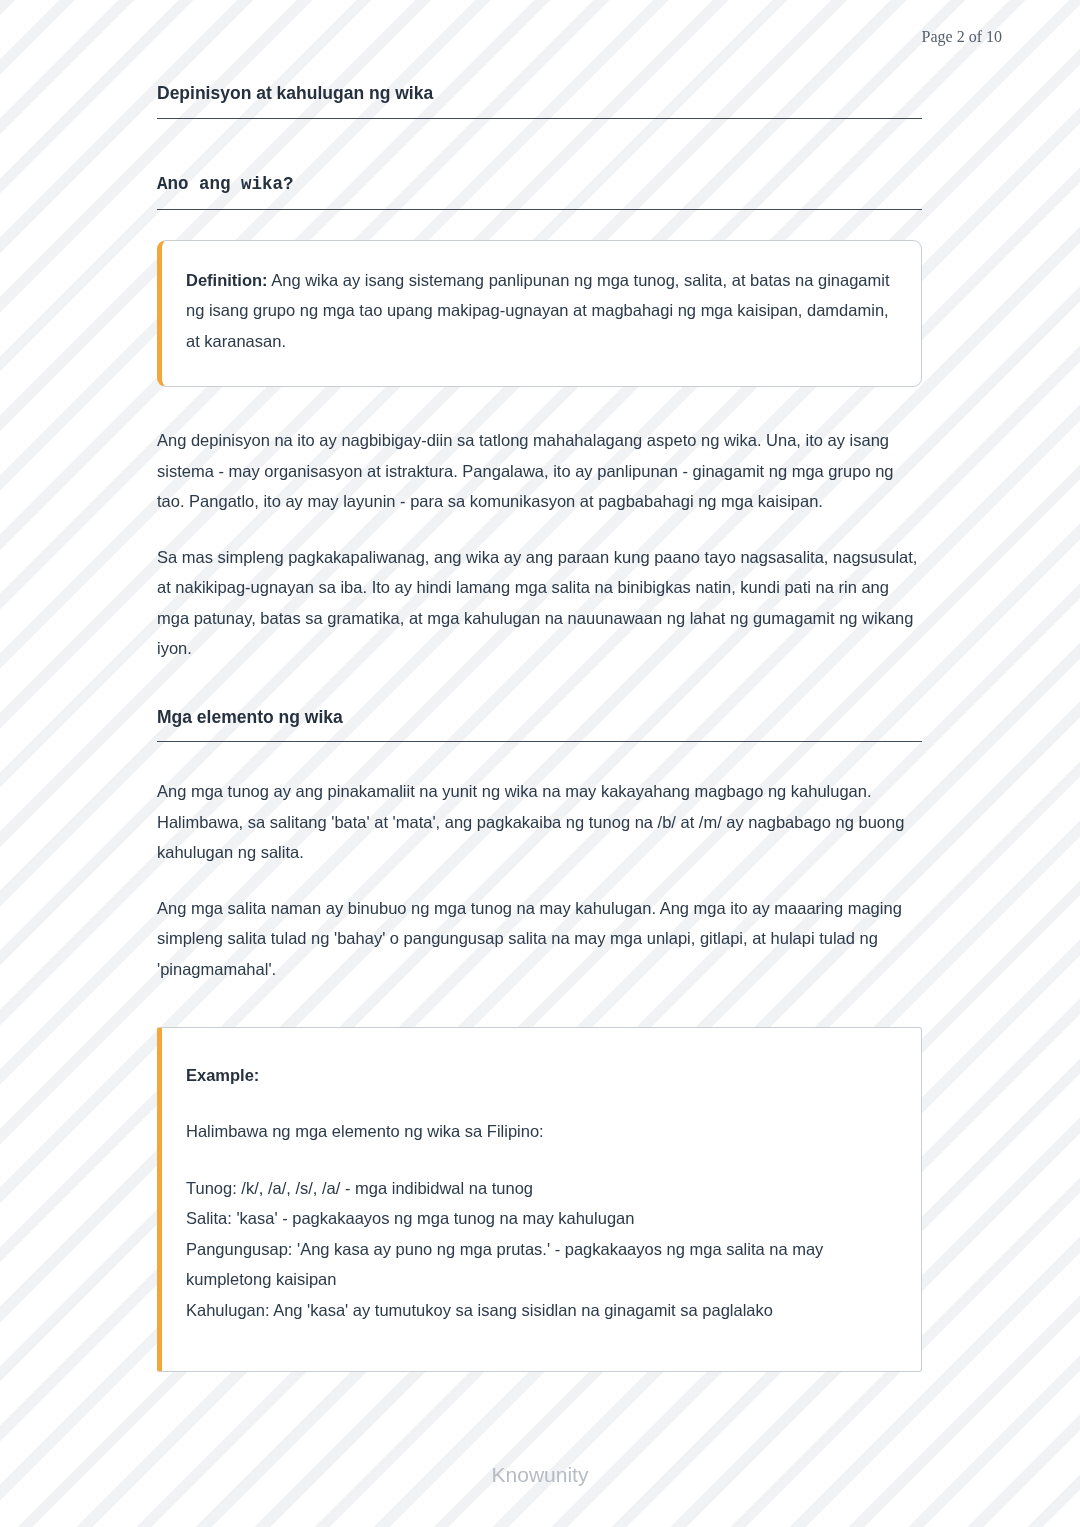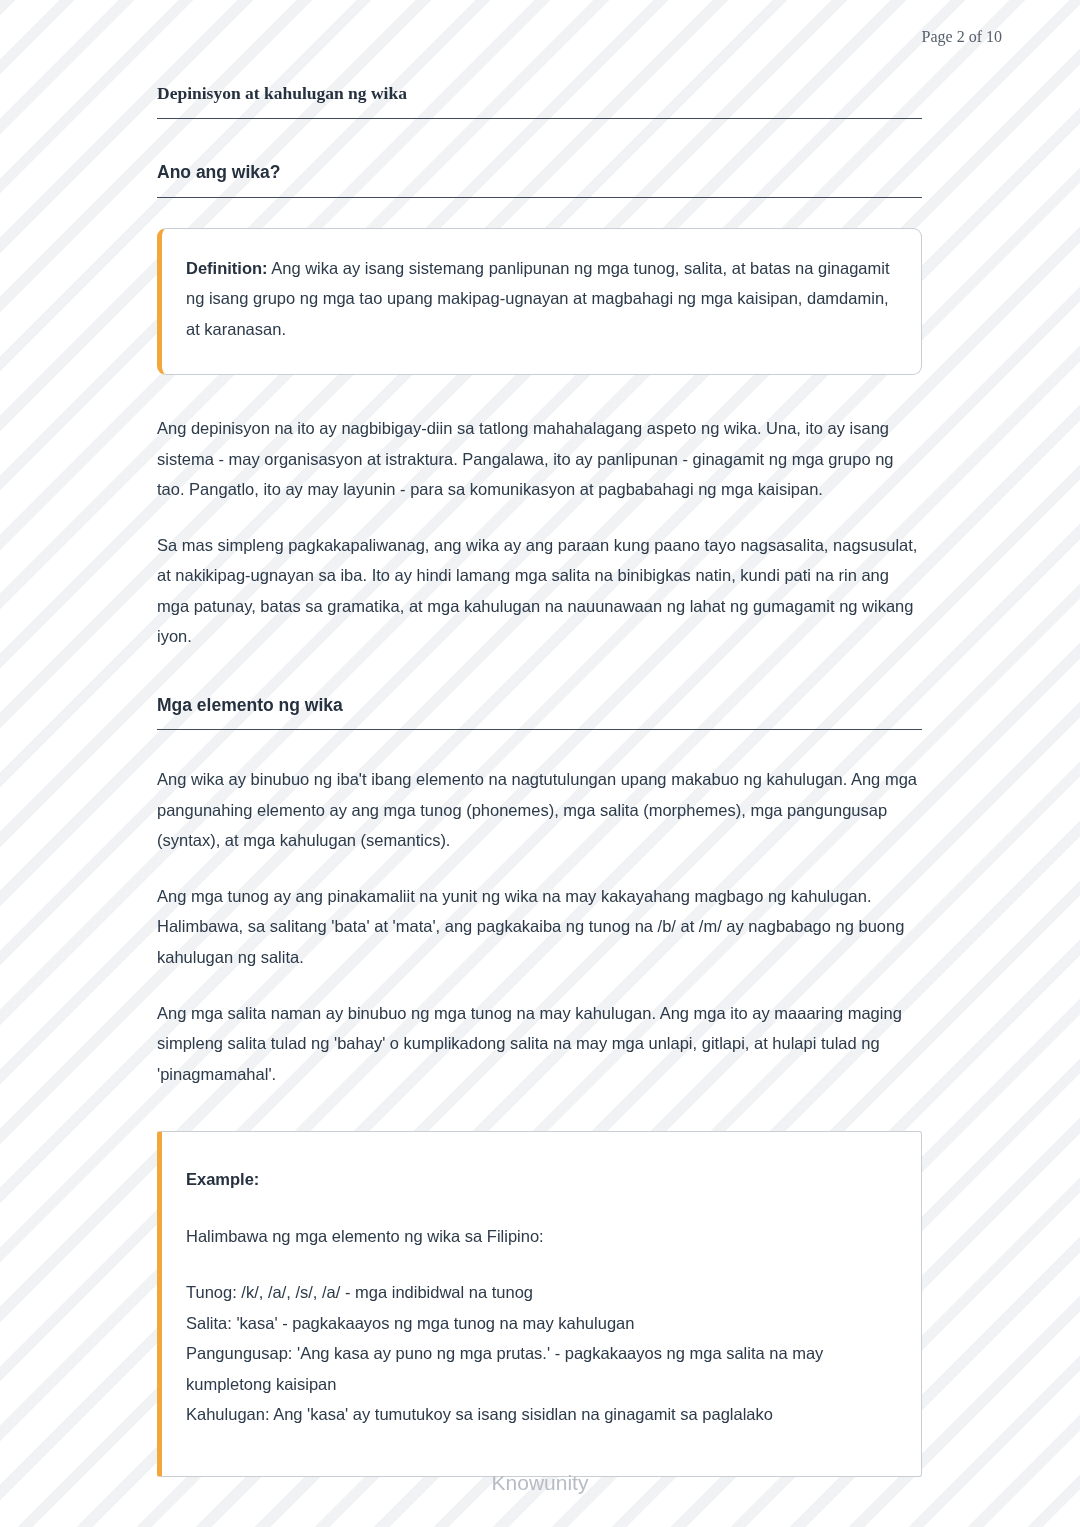--- a/index.html
+++ b/index.html
@@ -39,22 +39,22 @@
 
   .section-heading {
     font-size: 17.5px;
     font-weight: bold;
     color: #26313f;
     line-height: 1.3;
     padding-bottom: 13px;
     border-bottom: 1.5px solid #414b59;
     margin: 0;
   }
-  .section-heading.h1 { margin-bottom: 42px; font-family: Liberation Serif, serif; }
-  .section-heading.h2 { margin-bottom: 30px; }
+  .section-heading.h1 { margin-bottom: 54px; }
+  .section-heading.h2 { margin-bottom: 30px; font-family: Liberation Mono, monospace; }
   .section-heading.h3 { margin-top: 14px; margin-bottom: 34px; }
 
   .callout {
     background: #ffffff;
     border: 1px solid #c9ced5;
     border-left: 5px solid #f3a73a;
     border-radius: 9px;
     padding: 24px 30px 30px 24px;
     margin: 0 0 38px 0;
   }
@@ -76,21 +76,21 @@
     border-left: 5px solid #f3a73a;
     border-radius: 3px;
     padding: 32px 30px 46px 24px;
     margin: 16px 0 0 0;
   }
   .example-intro { margin: 26px 0 26px 0; }
   .example-lines div { font-size: 16.5px; line-height: 1.85; }
 
   .footer-watermark {
     position: absolute;
-    bottom: 32px;
+    bottom: 40px;
     left: 0;
     width: 100%;
     text-align: center;
     font-size: 21px;
     color: #b6bcc4;
   }
 </style>
 </head>
 <body>
 
@@ -108,25 +108,24 @@
       <span>Ang wika ay isang sistemang panlipunan ng mga tunog, salita, at batas na ginagamit ng isang grupo ng mga tao upang makipag-ugnayan at magbahagi ng mga kaisipan, damdamin, at karanasan.</span>
     </p>
   </div>
 
   <p class="body-para">Ang depinisyon na ito ay nagbibigay-diin sa tatlong mahahalagang aspeto ng wika. Una, ito ay isang sistema - may organisasyon at istraktura. Pangalawa, ito ay panlipunan - ginagamit ng mga grupo ng tao. Pangatlo, ito ay may layunin - para sa komunikasyon at pagbabahagi ng mga kaisipan.</p>
 
   <p class="body-para gap-lg">Sa mas simpleng pagkakapaliwanag, ang wika ay ang paraan kung paano tayo nagsasalita, nagsusulat, at nakikipag-ugnayan sa iba. Ito ay hindi lamang mga salita na binibigkas natin, kundi pati na rin ang mga patunay, batas sa gramatika, at mga kahulugan na nauunawaan ng lahat ng gumagamit ng wikang iyon.</p>
 
   <h2 class="section-heading h3">Mga elemento ng wika</h2>
 
-  <p class="body-para">Ang wika ay binubuo ng iba't ibang elemento na nagtutulungan upang makabuo ng kahulugan. Ang mga pangunahing elemento ay ang mga tunog (phonemes), mga salita (morphemes), mga pangungusap (syntax), at mga kahulugan (semantics).</p>
 
   <p class="body-para">Ang mga tunog ay ang pinakamaliit na yunit ng wika na may kakayahang magbago ng kahulugan. Halimbawa, sa salitang 'bata' at 'mata', ang pagkakaiba ng tunog na /b/ at /m/ ay nagbabago ng buong kahulugan ng salita.</p>
 
-  <p class="body-para gap-lg">Ang mga salita naman ay binubuo ng mga tunog na may kahulugan. Ang mga ito ay maaaring maging simpleng salita tulad ng 'bahay' o kumplikadong salita na may mga unlapi, gitlapi, at hulapi tulad ng 'pinagmamahal'.</p>
+  <p class="body-para gap-lg">Ang mga salita naman ay binubuo ng mga tunog na may kahulugan. Ang mga ito ay maaaring maging simpleng salita tulad ng 'bahay' o pangungusap salita na may mga unlapi, gitlapi, at hulapi tulad ng 'pinagmamahal'.</p>
 
   <div class="example-box">
     <p class="body-text" style="margin:0;">
       <strong class="callout-label">Example:</strong>
     </p>
     <p class="body-text example-intro">Halimbawa ng mga elemento ng wika sa Filipino:</p>
     <div class="example-lines">
       <div>Tunog: /k/, /a/, /s/, /a/ - mga indibidwal na tunog</div>
       <div>Salita: 'kasa' - pagkakaayos ng mga tunog na may kahulugan</div>
       <div>Pangungusap: 'Ang kasa ay puno ng mga prutas.' - pagkakaayos ng mga salita na may kumpletong kaisipan</div>

